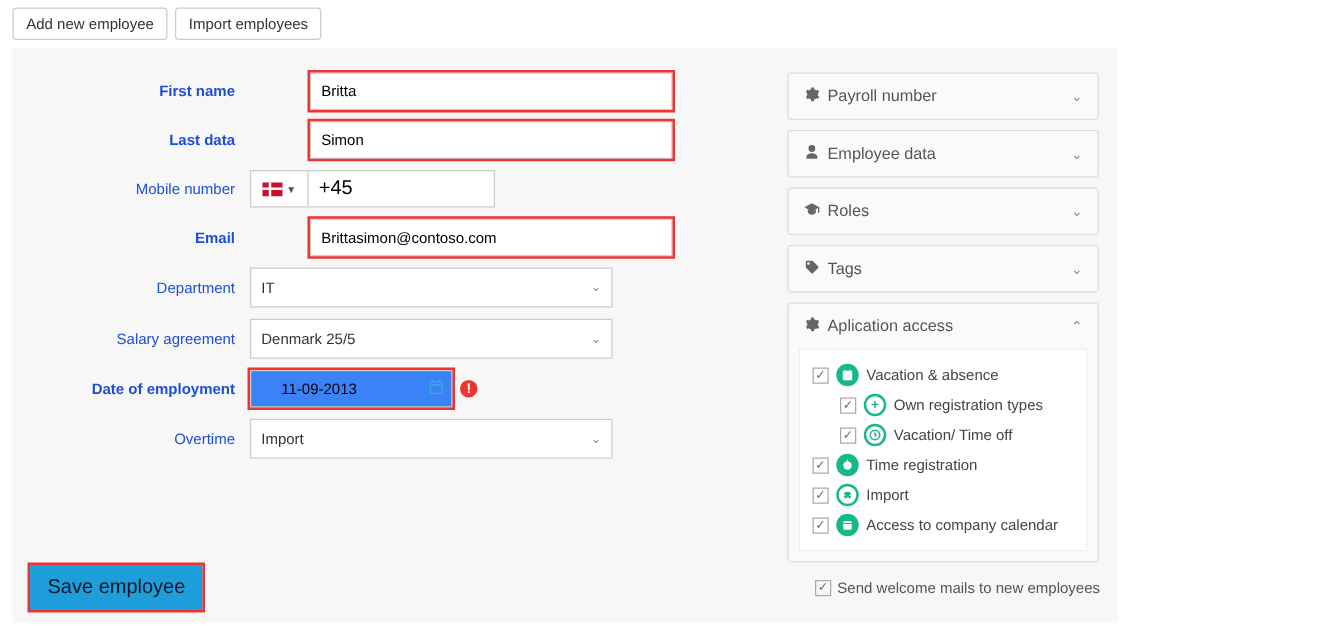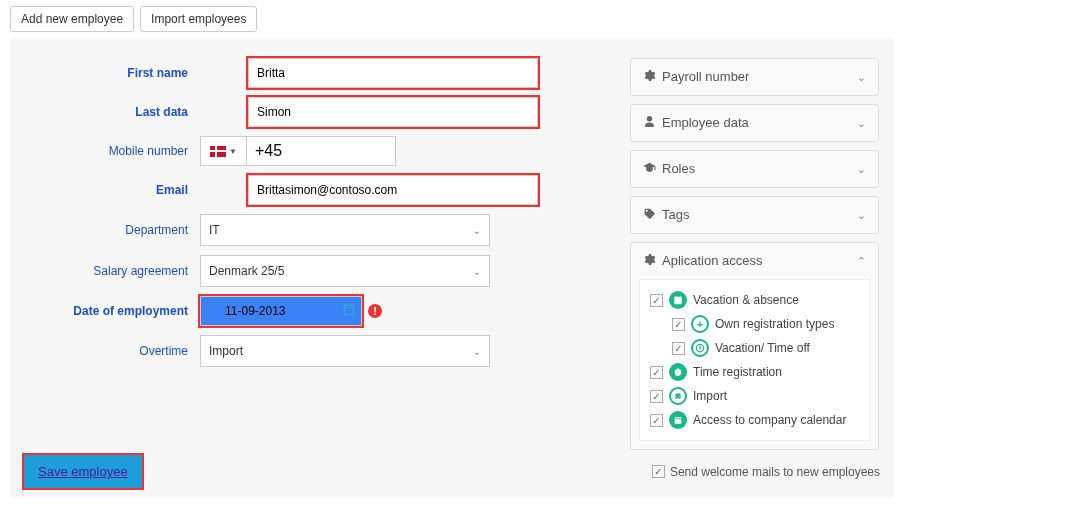--- a/index.html
+++ b/index.html
@@ -37,21 +37,21 @@
   .panel-icon { color: #666; font-size: 13px; }
   .panel-chev { color: #888; font-size: 11px; }
   .panel-body { border: 1px solid #eee; margin: 0 8px 8px 8px; background: #fff; padding: 8px 10px; }
   .tree-row { display: flex; align-items: center; gap: 6px; padding: 3px 0; font-size: 12px; color: #444; }
   .tree-row.indent { padding-left: 22px; }
   .chk { width: 13px; height: 13px; border: 1px solid #aaa; display: inline-flex; align-items: center; justify-content: center; font-size: 10px; color: #666; cursor: pointer; }
   .app-icon { width: 18px; height: 18px; border-radius: 50%; display: inline-flex; align-items: center; justify-content: center; color: #fff; font-size: 11px; font-weight: bold; }
   .ic-solid { background: #18b88b; }
   .ic-outline { background: #fff; border: 2px solid #18b88b; color: #18b88b; }
   .footer { position: absolute; bottom: 0; left: 0; right: 0; padding: 10px 14px; display: flex; align-items: center; justify-content: space-between; }
-  .btn-primary { background: #1d9dd9; color: #4c1d95; border: none; padding: 9px 14px; font-size: 13px; cursor: pointer; outline: 2px solid #e33; text-decoration: underline; }
+  .btn-primary { background: #1d9dd9; color: #0f172a; border: none; padding: 9px 14px; font-size: 16px; cursor: pointer; outline: 2px solid #e33; }
   .welcome { display: flex; align-items: center; gap: 5px; font-size: 12px; color: #555; }
 </style>
 </head>
 <body>
 
 <div class="page">
   <div class="topbar">
     <button class="btn-outline">Add new employee</button>
     <button class="btn-outline">Import employees</button>
   </div>

